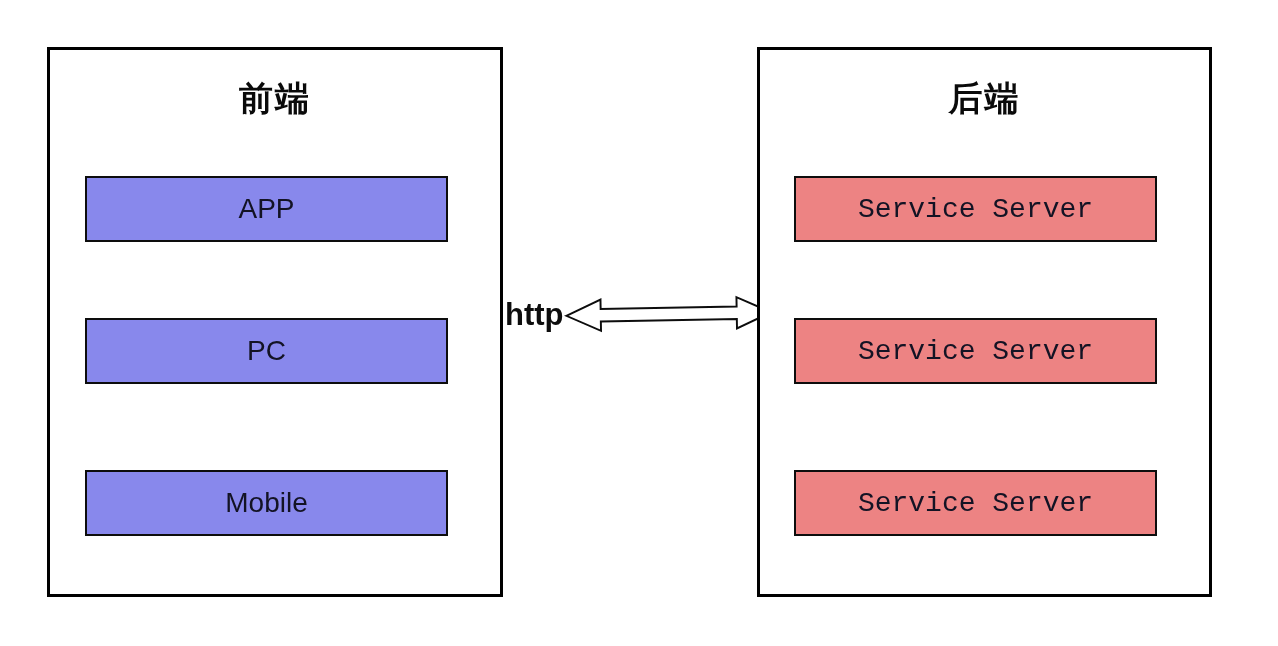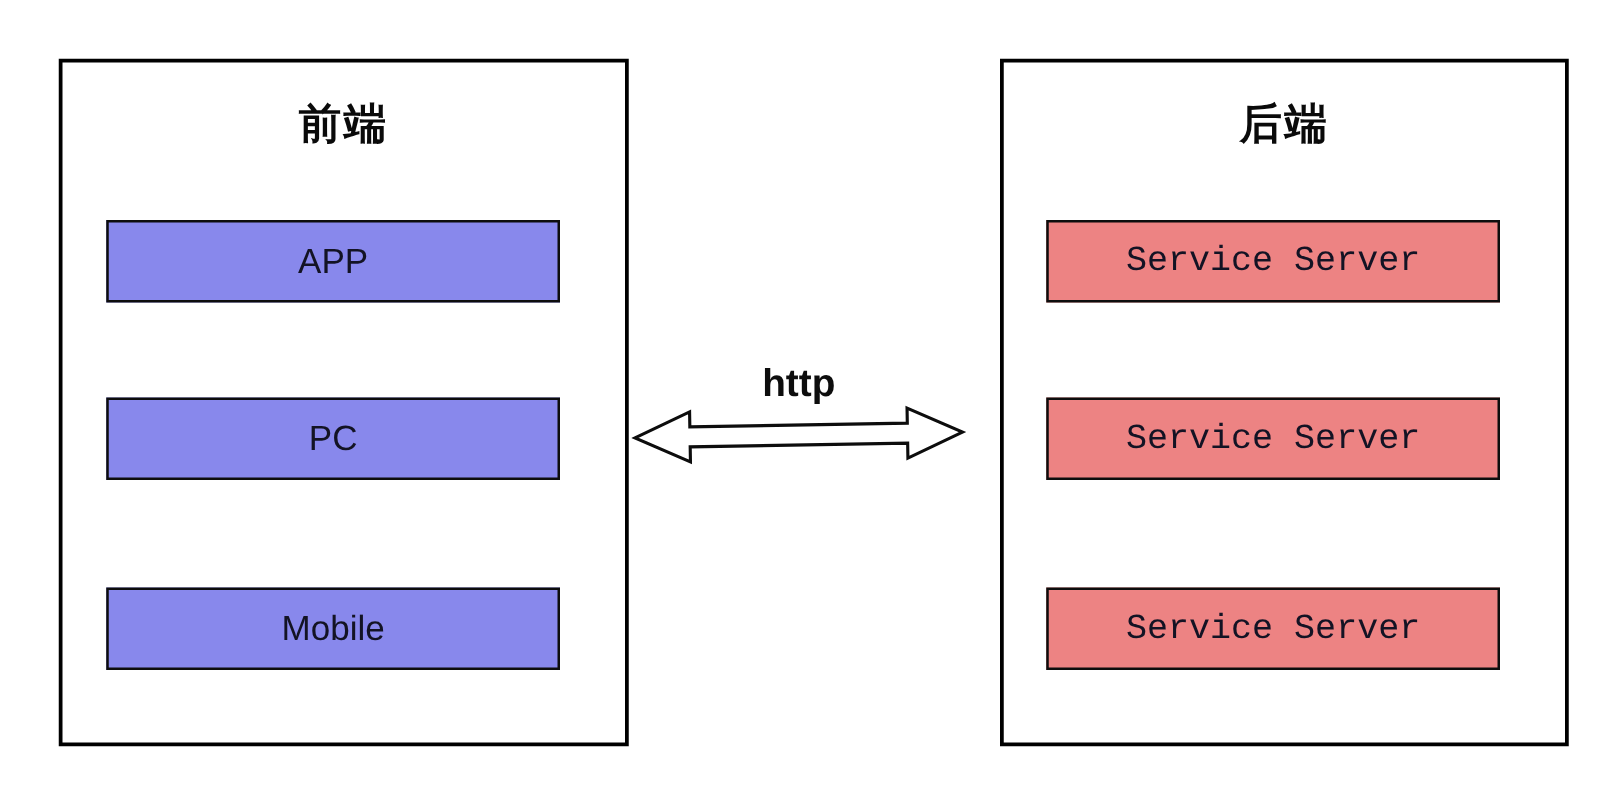--- a/index.html
+++ b/index.html
@@ -15,21 +15,21 @@
     background: #ffffff;
   }
   .panel {
     position: absolute;
     top: 47px;
     height: 550px;
     background: #ffffff;
     border: 3px solid #000000;
   }
   .panel-frontend { left: 47px;  width: 456px; }
-  .panel-backend  { left: 800px; width: 455px; padding-left: 12px; }
+  .panel-backend  { left: 757px; width: 455px; padding-left: 12px; }
   .panel-title {
     position: absolute;
     top: 26px; left: 0; right: 0;
     text-align: center;
     font-size: 34px;
     font-weight: 700;
     color: #0a0a0a;
     letter-spacing: 2px;
   }
   .node {
@@ -46,21 +46,20 @@
   }
   .panel-backend .node { left: 34px; font-family: Liberation Mono, monospace; }
   .node-row-1 { top: 126px; }
   .node-row-2 { top: 268px; }
   .node-row-3 { top: 400px; margin-top: 20px; }
   .connector {
     position: absolute;
     left: 505px; top: 290px;
     width: 268px;
     display: flex;
-    flex-direction: column;
     align-items: center;
   }
   .connector-label {
     font-size: 31px;
     font-weight: 700;
     color: #0d0d0d;
     line-height: 1.1;
   }
   .connector-arrow {
     margin-top: -2px;

